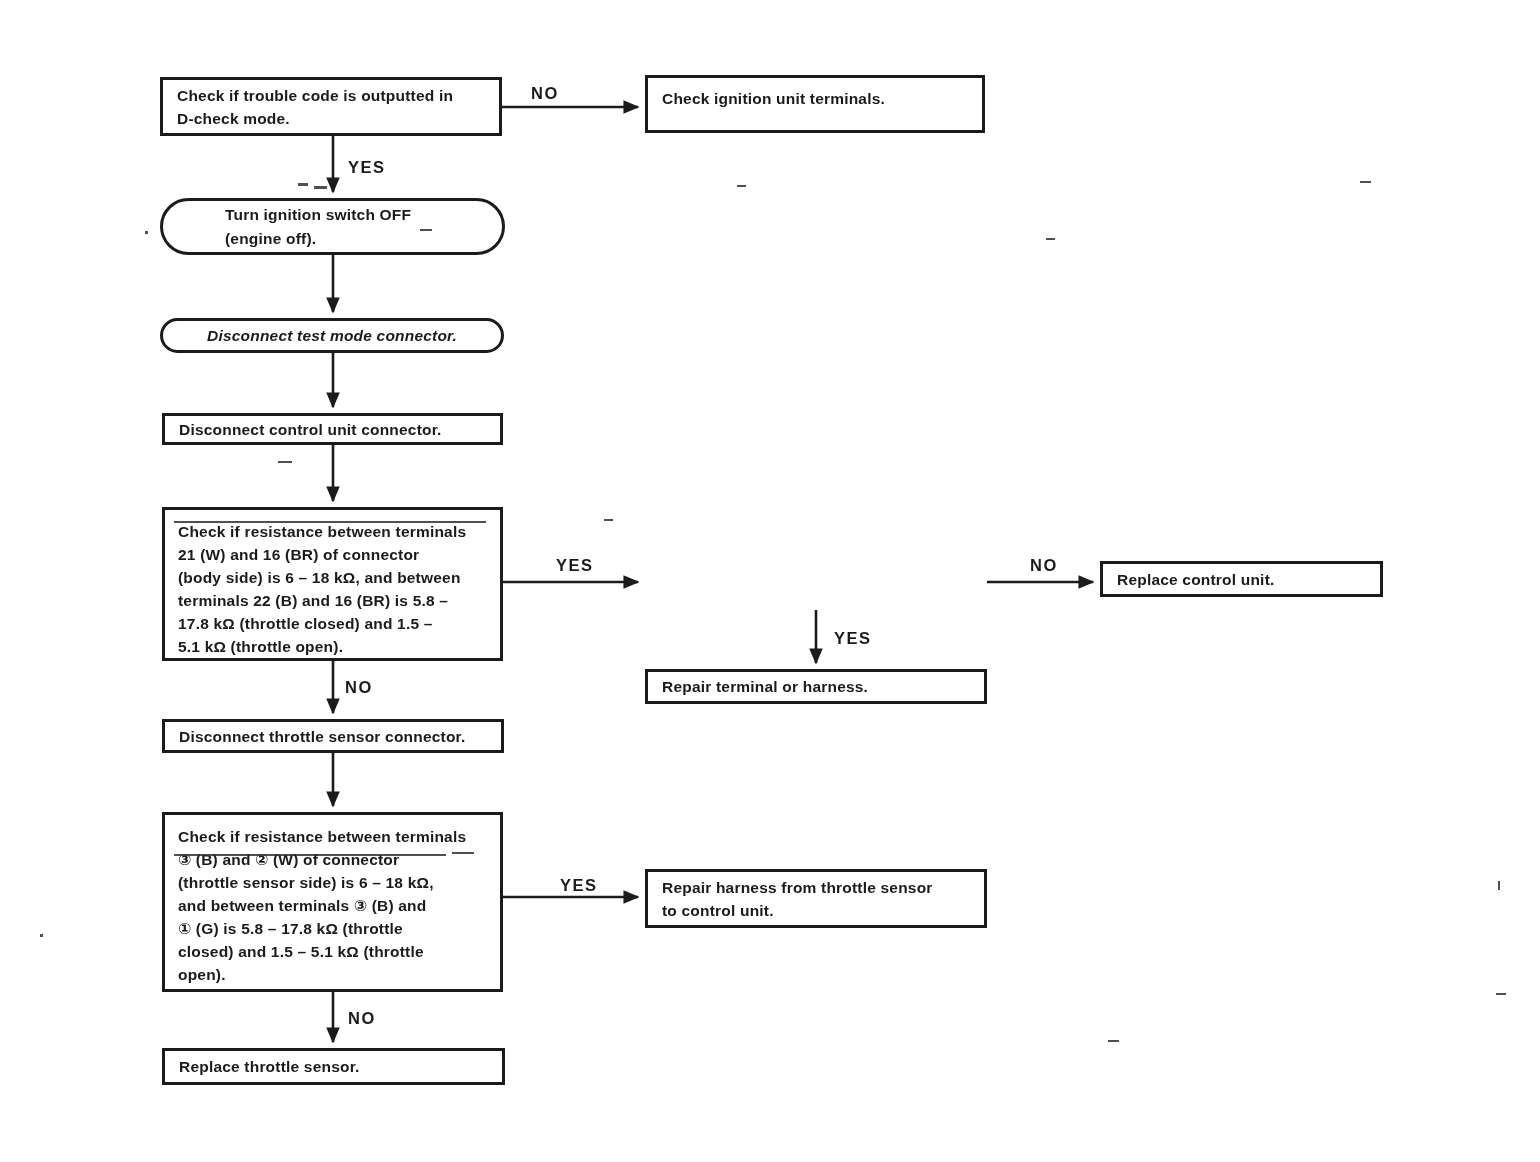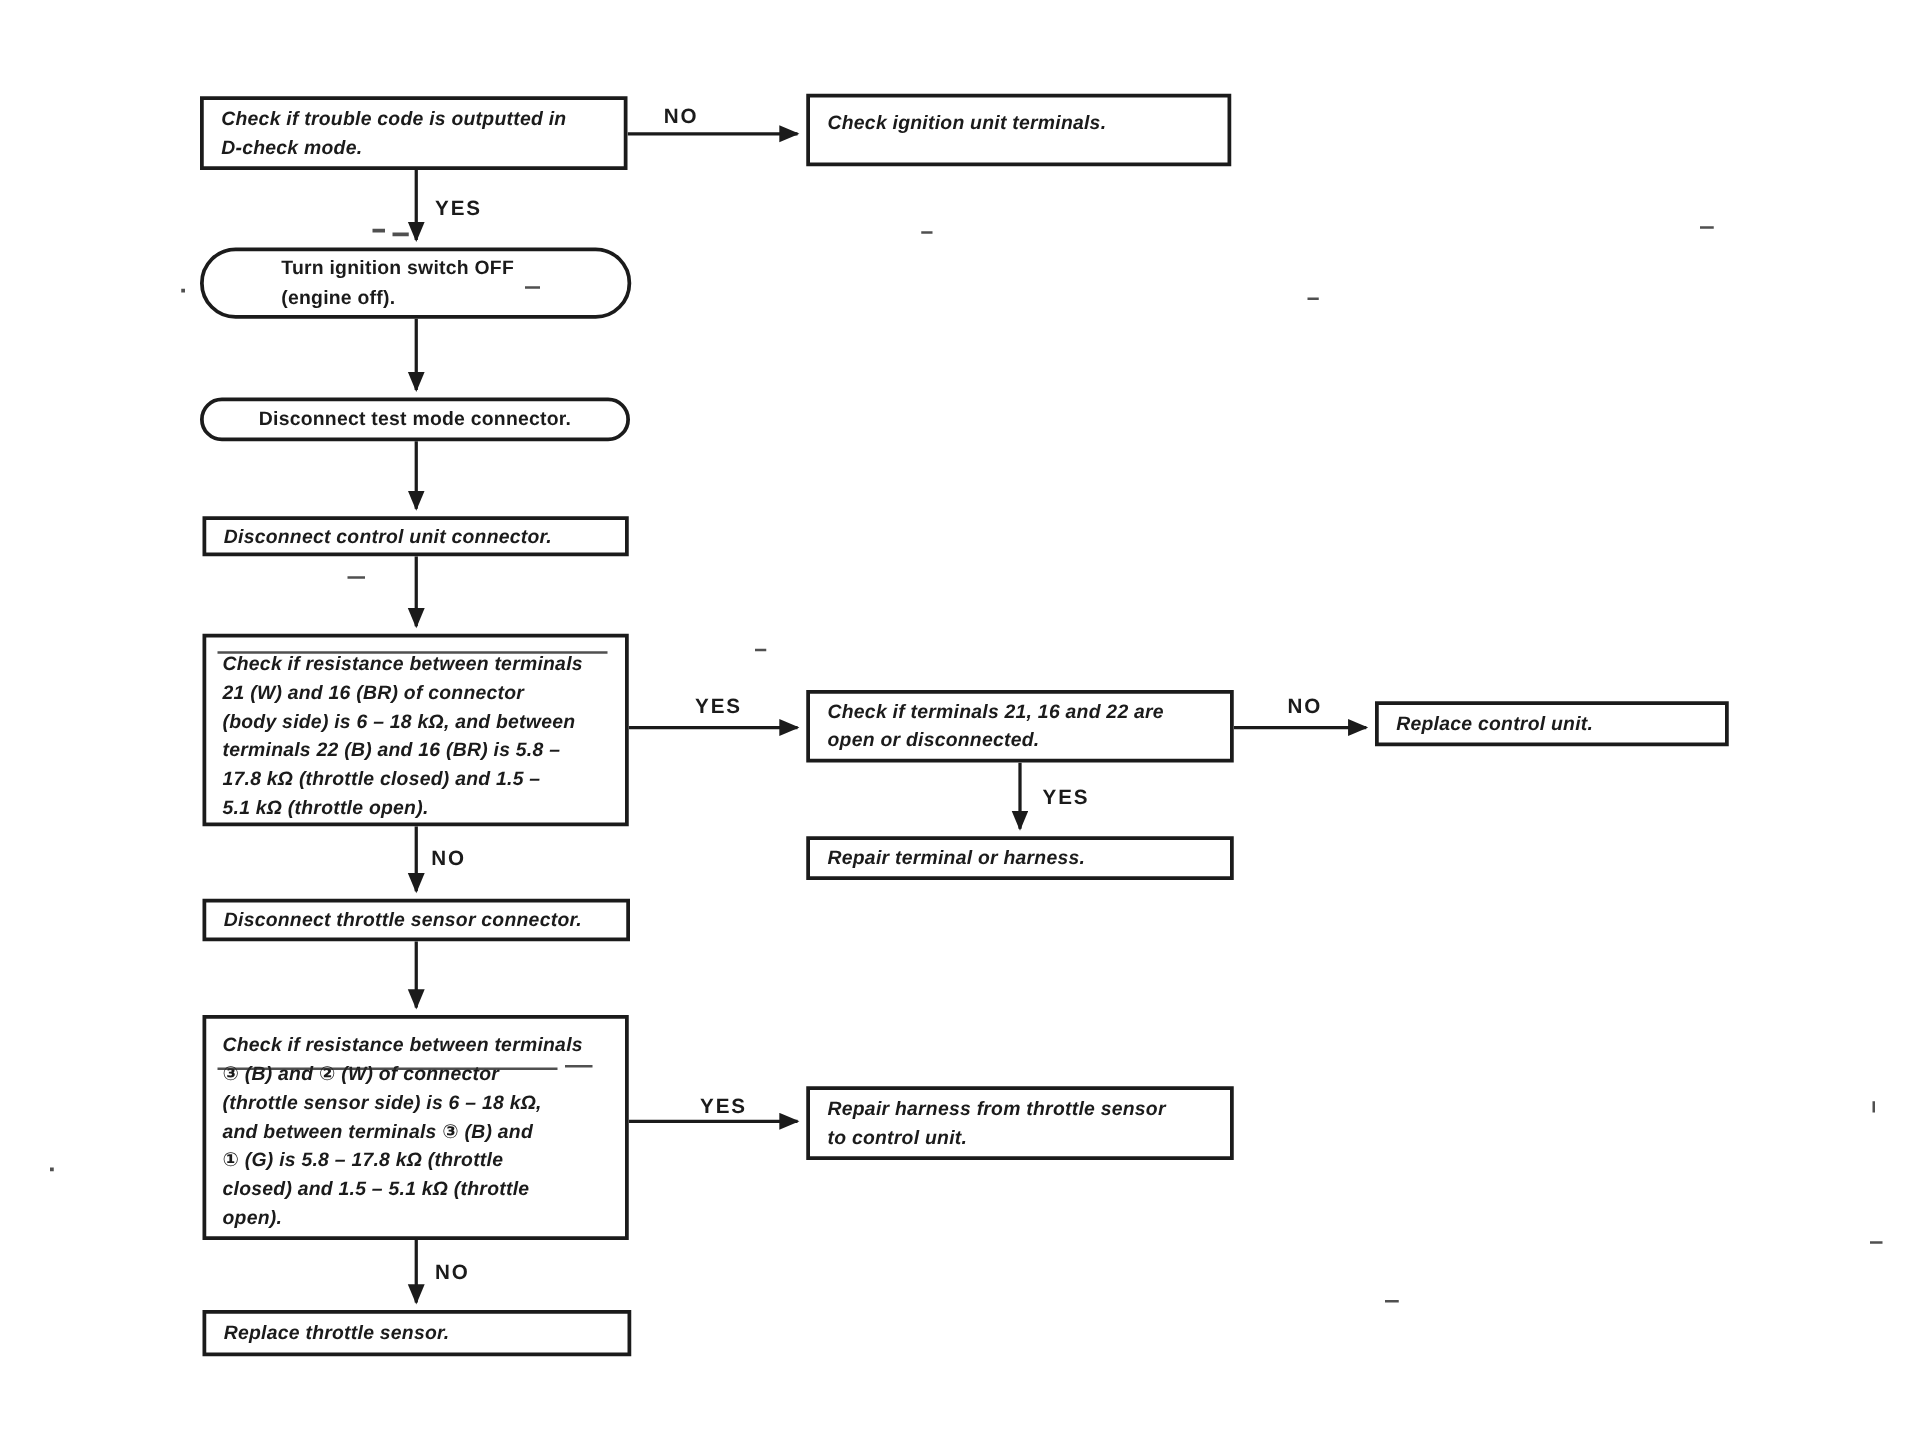--- a/index.html
+++ b/index.html
@@ -20,26 +20,26 @@
     align-items:center;
   }
   .node-text{
     white-space:pre-line;
     font-weight:700;
     font-size:15.5px;
     line-height:23px;
     letter-spacing:0.2px;
     color:#1b1b1b;
   }
-  .rect .node-text{padding:4px 10px 4px 14px;font-style:italic;}
+  .rect .node-text{padding:4px 10px 4px 14px;}
   .multi{align-items:flex-start;}
   .multi .node-text{padding:10px 10px 6px 13px;}
   .pill{border-radius:30px;}
   .pill-small{border-radius:18px;justify-content:center;}
-  .pill-small .node-text{padding:0 8px;}
+  .pill-small .node-text{padding:0 8px;font-style:italic;}
   .pill-big .node-text{padding:2px 10px 2px 62px;line-height:24px;}
   .edge-label{
     position:absolute;
     font-weight:700;
     font-size:16.5px;
     letter-spacing:1.5px;
     color:#1b1b1b;
   }
   svg.wires{position:absolute;left:0;top:0;pointer-events:none;}
   svg.wires line{stroke:#1b1b1b;stroke-width:2.6;}
@@ -98,24 +98,20 @@
 
   <div class="node rect multi" style="left:162px;top:507px;width:341px;height:154px;">
     <div class="node-text">Check if resistance between terminals
 21 (W) and 16 (BR) of connector
 (body side) is 6 – 18 kΩ, and between
 terminals 22 (B) and 16 (BR) is 5.8 –
 17.8 kΩ (throttle closed) and 1.5 –
 5.1 kΩ (throttle open).</div>
   </div>
 
-  <div class="node rect" style="left:645px;top:552px;width:342px;height:58px;">
-    <div class="node-text">Check if terminals 21, 16 and 22 are
-open or disconnected.</div>
-  </div>
 
   <div class="node rect" style="left:1100px;top:561px;width:283px;height:36px;">
     <div class="node-text">Replace control unit.</div>
   </div>
 
   <div class="node rect" style="left:645px;top:669px;width:342px;height:35px;">
     <div class="node-text">Repair terminal or harness.</div>
   </div>
 
   <div class="node rect" style="left:162px;top:719px;width:342px;height:34px;">

